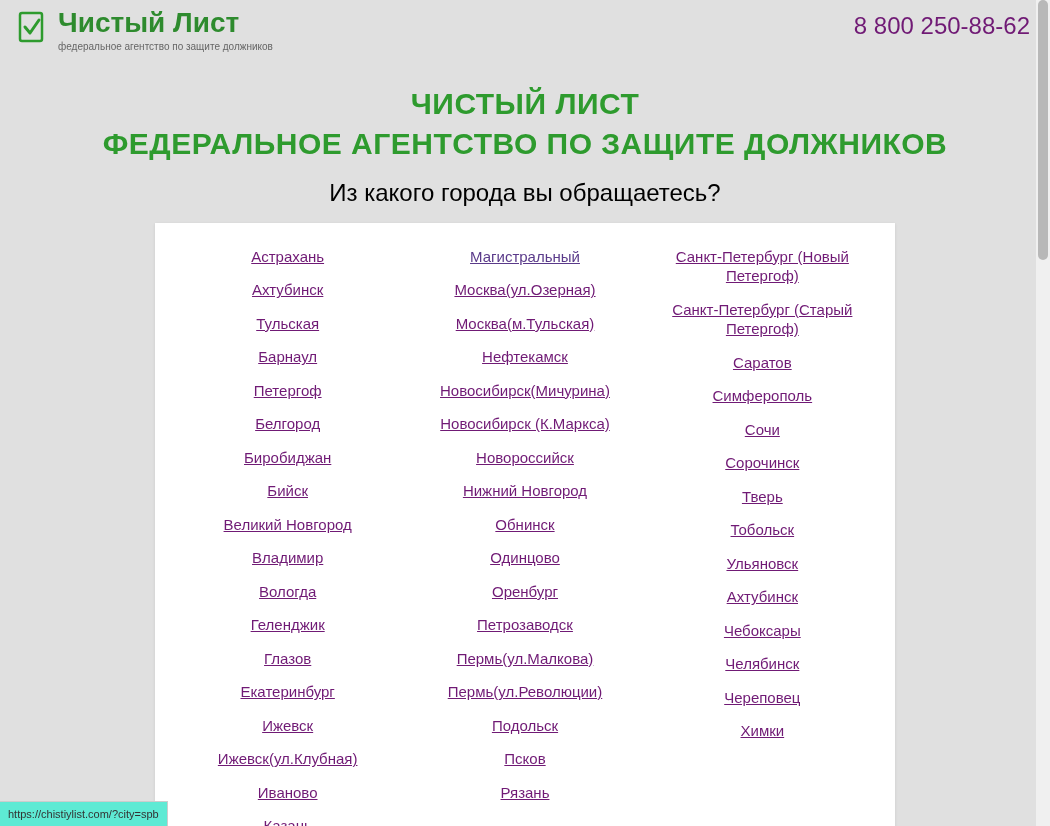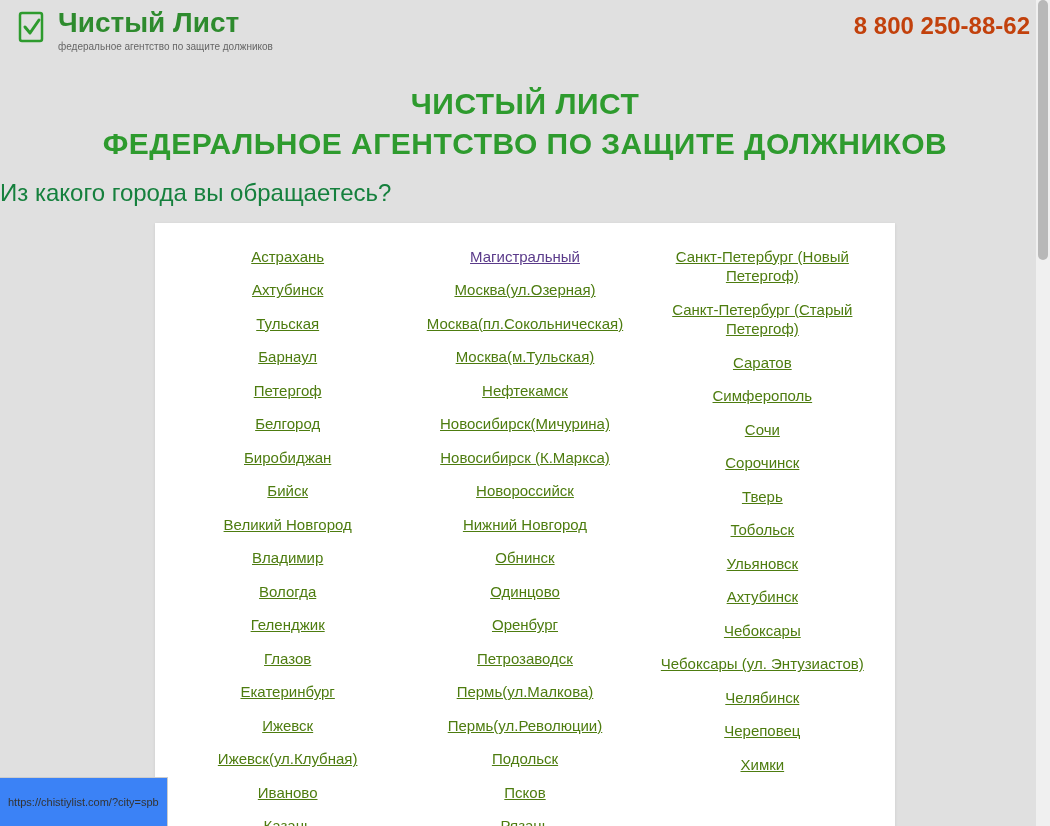--- a/index.html
+++ b/index.html
@@ -33,38 +33,38 @@
       color: #2e8b2e;
       line-height: 1.1;
     }
     .logo-subtitle {
       font-size: 10px;
       color: #666;
       margin-top: 2px;
     }
     .phone {
       font-size: 24px;
-      font-weight: 700;
-      color: #c2410c;
+      font-weight: 400;
+      color: #701a75;
       margin-top: 4px;
     }
     .main-title {
       text-align: center;
       font-size: 30px;
       font-weight: 800;
       color: #2e9b2e;
       letter-spacing: 0.5px;
       margin-top: 32px;
       line-height: 1.35;
       text-transform: uppercase;
     }
     .question {
-      text-align: left;
+      text-align: center;
       font-size: 24px;
-      color: #15803d;
+      color: #000000;
       margin-top: 14px;
       margin-bottom: 16px;
     }
     .card {
       background: #fff;
       width: 740px;
       margin: 0 auto;
       padding: 24px 16px 20px 16px;
       box-shadow: 0 1px 3px rgba(0,0,0,0.1);
     }
@@ -74,37 +74,37 @@
       gap: 4px;
     }
     .city-col {
       flex: 1;
       display: flex;
       flex-direction: column;
       align-items: center;
       gap: 14px;
     }
     .city-link {
-      color: #4d7c0f;
+      color: #701a75;
       text-decoration: underline;
       font-size: 15px;
       text-align: center;
       cursor: pointer;
       line-height: 1.3;
     }
     .city-link.visited { color: #5a3a8a; }
     .status-bar {
       position: fixed;
       bottom: 0;
       left: 0;
-      background: #3b82f6;
+      background: #5eead4;
       border: 1px solid #ccc;
       border-left: none;
       border-bottom: none;
-      padding: 18px 8px;
+      padding: 6px 8px;
       font-size: 11px;
       color: #333;
     }
     .scrollbar {
       position: absolute;
       right: 0;
       top: 0;
       width: 14px;
       height: 826px;
       background: #f0f0f0;
@@ -163,21 +163,20 @@
         <a class="city-link" href="#">Глазов</a>
         <a class="city-link" href="#">Екатеринбург</a>
         <a class="city-link" href="#">Ижевск</a>
         <a class="city-link" href="#">Ижевск(ул.Клубная)</a>
         <a class="city-link" href="#">Иваново</a>
         <a class="city-link" href="#">Казань</a>
       </div>
     <div class="city-col" id="col2">
         <a class="city-link visited" href="#">Магистральный</a>
         <a class="city-link" href="#">Москва(ул.Озерная)</a>
-        <a class="city-link" href="#">Москва(пл.Сокольническая)</a>
         <a class="city-link" href="#">Москва(м.Тульская)</a>
         <a class="city-link" href="#">Нефтекамск</a>
         <a class="city-link" href="#">Новосибирск(Мичурина)</a>
         <a class="city-link" href="#">Новосибирск (К.Маркса)</a>
         <a class="city-link" href="#">Новороссийск</a>
         <a class="city-link" href="#">Нижний Новгород</a>
         <a class="city-link" href="#">Обнинск</a>
         <a class="city-link" href="#">Одинцово</a>
         <a class="city-link" href="#">Оренбург</a>
         <a class="city-link" href="#">Петрозаводск</a>
@@ -192,21 +191,20 @@
         <a class="city-link" href="#">Санкт-Петербург (Старый Петергоф)</a>
         <a class="city-link" href="#">Саратов</a>
         <a class="city-link" href="#">Симферополь</a>
         <a class="city-link" href="#">Сочи</a>
         <a class="city-link" href="#">Сорочинск</a>
         <a class="city-link" href="#">Тверь</a>
         <a class="city-link" href="#">Тобольск</a>
         <a class="city-link" href="#">Ульяновск</a>
         <a class="city-link" href="#">Ахтубинск</a>
         <a class="city-link" href="#">Чебоксары</a>
-        <a class="city-link" href="#">Чебоксары (ул. Энтузиастов)</a>
         <a class="city-link" href="#">Челябинск</a>
         <a class="city-link" href="#">Череповец</a>
         <a class="city-link" href="#">Химки</a>
       </div>
   </div>
 </div>
 
 <div class="status-bar">https://chistiylist.com/?city=spb</div>
 
 <div class="scrollbar">

